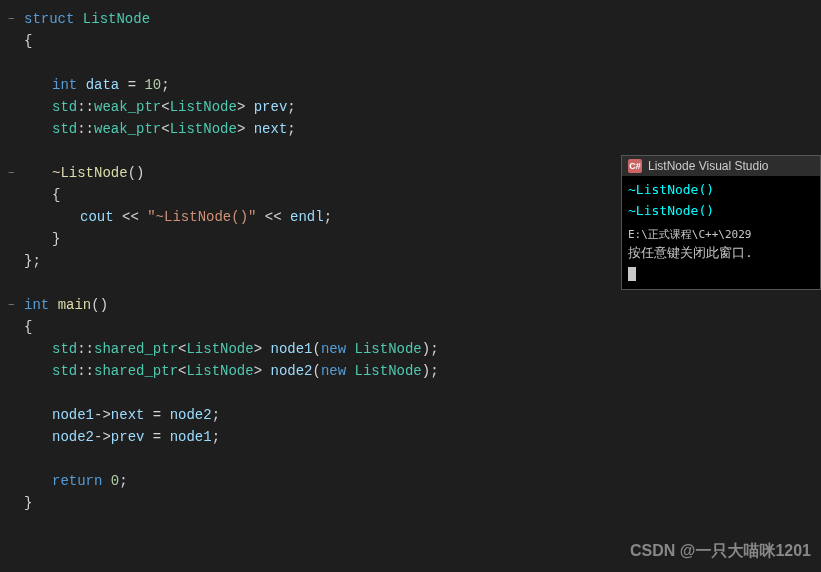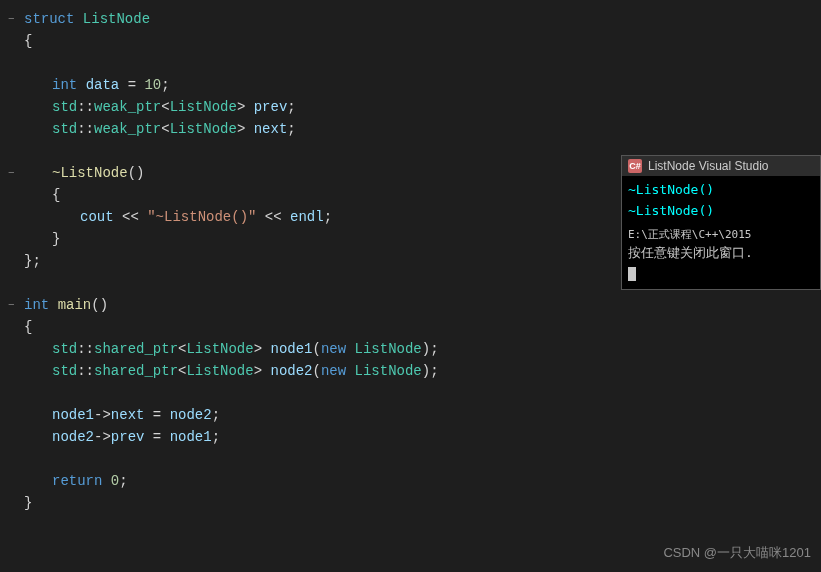--- a/index.html
+++ b/index.html
@@ -32,22 +32,23 @@
       height: 22px;
       padding-left: 8px;
       white-space: pre;
     }         
 
     .watermark {
       position: absolute;
       bottom: 10px;
       right: 10px;
       color: #888;
-      font-size: 13px;
+      font-size: 16px;
       font-family: sans-serif;
+      font-weight: bold;
     }
 
     
     .console-overlay {
       position: absolute;
       top: 155px;
       right: 0px;
       width: 200px;
       background: #000000;
       border: 1px solid #555;
@@ -125,21 +126,21 @@
     </div>
 
   <div class="console-overlay">
     <div class="console-titlebar">
       <div class="console-icon">C#</div>
       <span>ListNode Visual Studio</span>
     </div>
     <div class="console-content">
       <div style="color:#00ffff;">~ListNode()</div>
       <div style="color:#00ffff;">~ListNode()</div>
-      <div style="margin-top:4px; font-size:11px; color:#c8c8c8;">E:\正式课程\C++\2015</div>
+      <div style="margin-top:4px; font-size:11px; color:#c8c8c8;">E:\正式课程\C++\2029</div>
       <div style="font-size:13px; color:#c8c8c8;">按任意键关闭此窗口.</div>
       <div>
         <span class="console-cursor"></span>
       </div>
     </div>
   </div>
 
   <div class="watermark">CSDN @一只大喵咪1201</div>
 </div>
 

